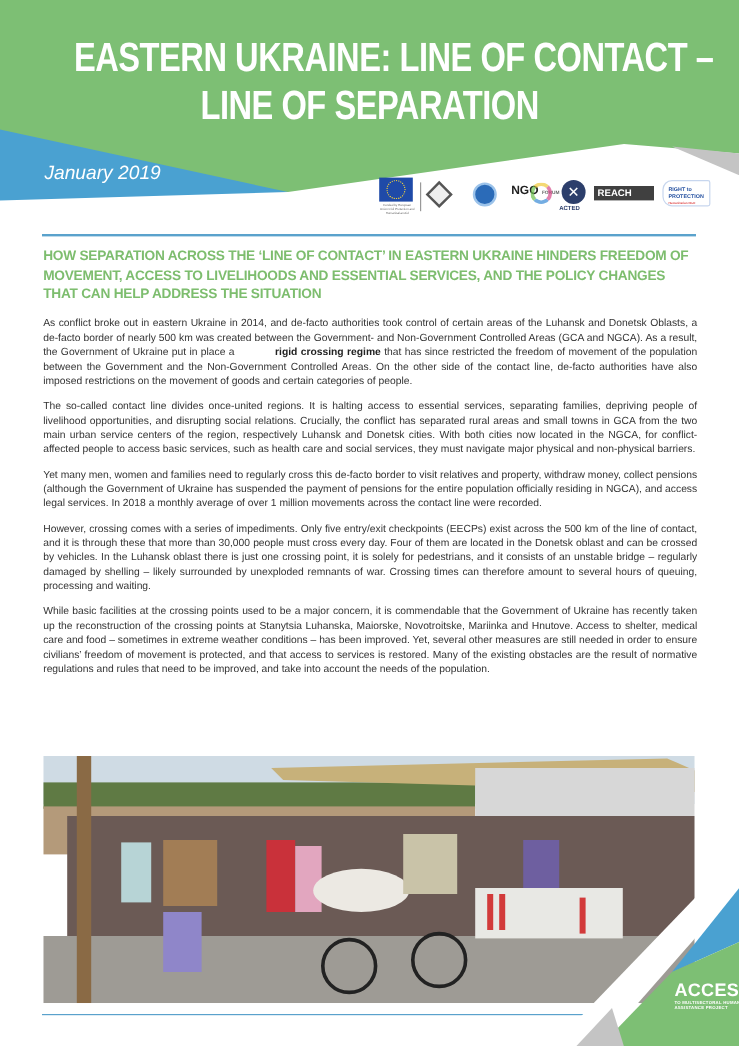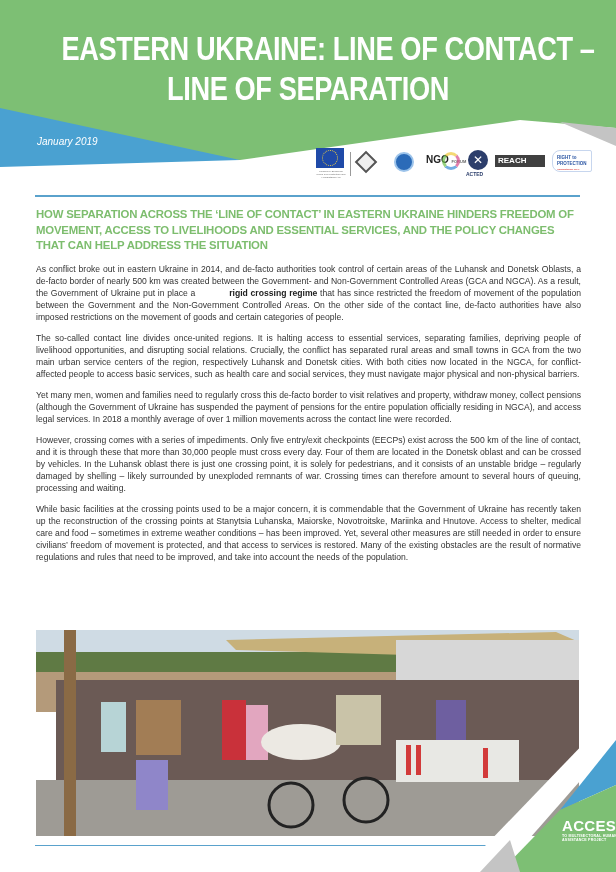--- a/index.html
+++ b/index.html
@@ -10,21 +10,21 @@
   .hdr-svg { position: absolute; left: 0; top: 0; width: 616px; height: 200px; z-index: 0; }
   .title {
     position: absolute; left: 0; top: 28px; width: 616px; text-align: center; z-index: 2;
     color: #ffffff; font-family: "Liberation Sans", sans-serif; font-weight: bold;
     font-size: 34px; line-height: 40px; letter-spacing: -0.5px;
     transform: scaleX(0.80); transform-origin: 50% 0;
   }
   .title div { white-space: nowrap; }
   .date {
     position: absolute; left: 37px; top: 136px; z-index: 2;
-    color: #ffffff; font-style: italic; font-size: 10px; font-family: "Liberation Sans", sans-serif;
+    color: #ffffff; font-style: italic; font-size: 16px; font-family: "Liberation Sans", sans-serif;
   }
 
   
   .logos { position: absolute; left: 316px; top: 148px; width: 280px; height: 40px; z-index: 2; }
   .logo { position: absolute; }
   .eu-flag { left: 0; top: 0; width: 28px; height: 20px; background: #1f4aa8; }
   .eu-flag span { position:absolute; left: 6px; top: 2px; width: 16px; height: 16px; border: 1px dotted #f4d23a; border-radius: 50%; }
   .eu-caption { left: 0; top: 22px; width: 30px; font-size: 2.5px; line-height: 3px; color: #666; text-align: center; }
   .sep { left: 34px; top: 4px; width: 1px; height: 24px; background: #999; }
   .diamond { left: 42px; top: 6px; width: 16px; height: 16px; border: 2px solid #555; transform: rotate(45deg); background: #eee; }

